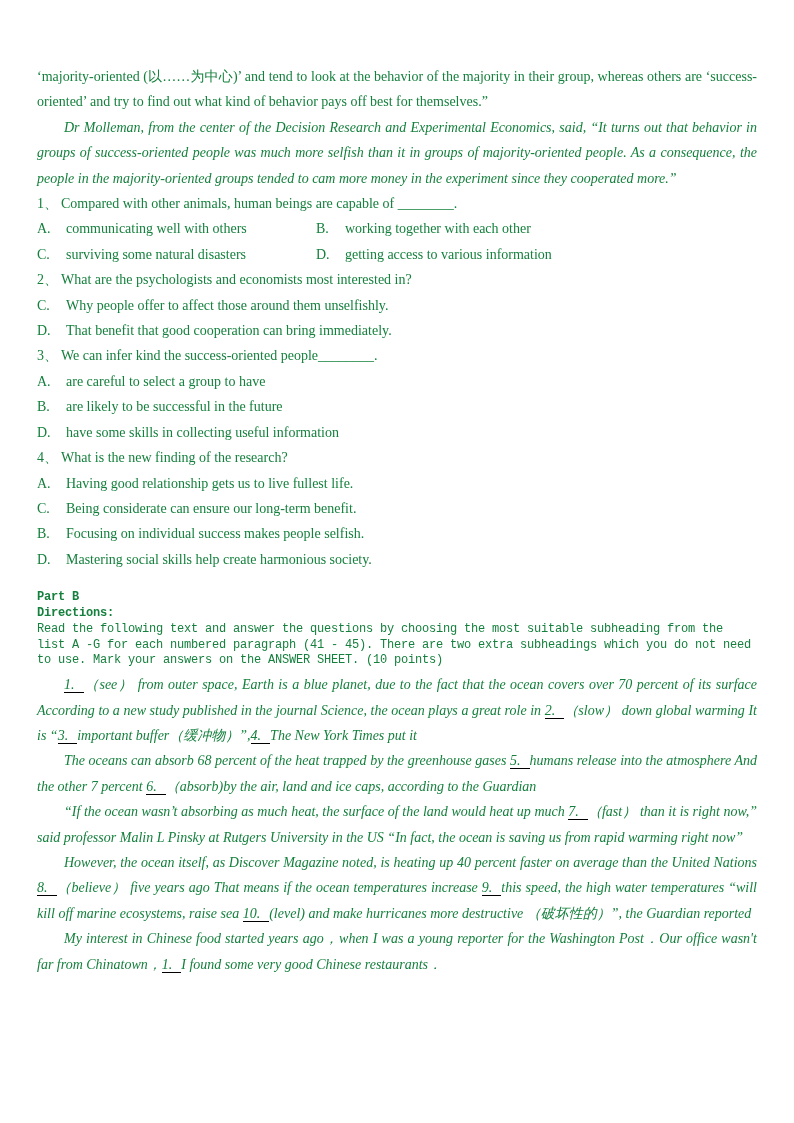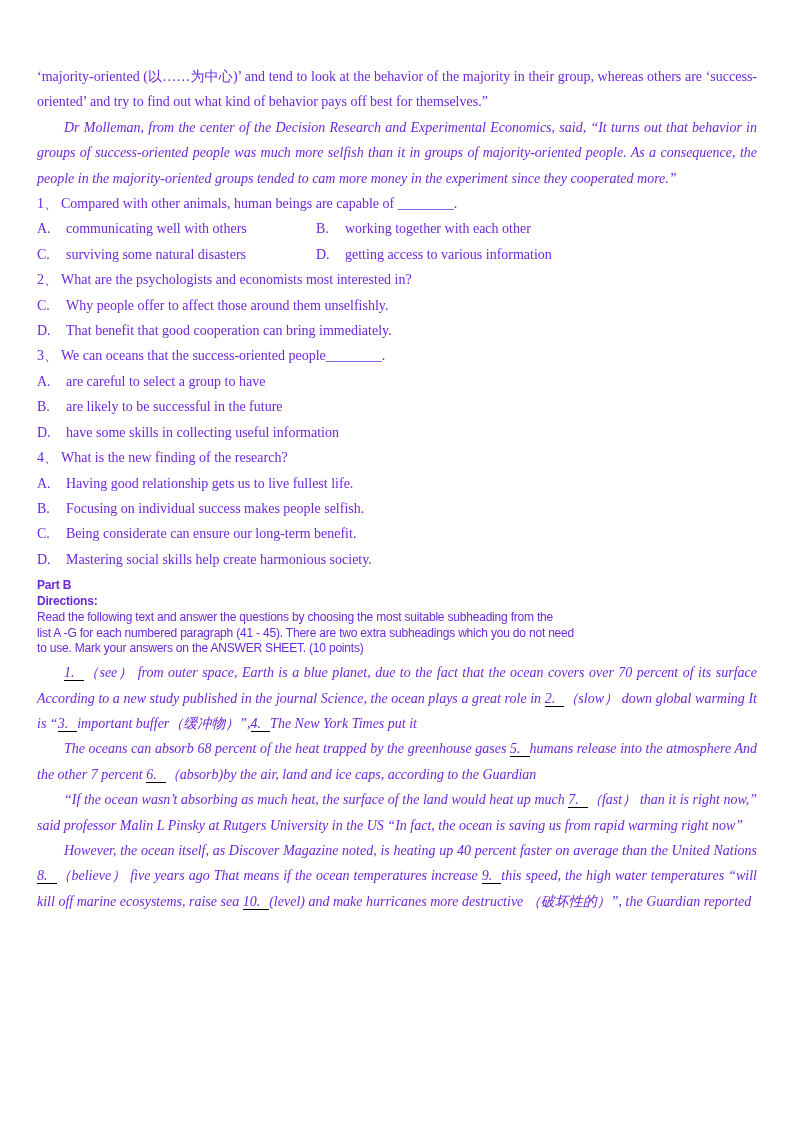--- a/index.html
+++ b/index.html
@@ -4,37 +4,37 @@
 <style>
   * { box-sizing: border-box; }
   html, body { margin: 0; padding: 0; background: #ffffff; }
   .page {
     width: 794px;
     min-height: 1123px;
     padding: 64px 37px 40px 37px;
     font-family: "Liberation Serif", "DejaVu Serif", serif;
     font-size: 14px;
     line-height: 25.4px;
-    color: #6d28d9;
+    color: #15803d;
     background: #ffffff;
   }
   p.para { margin: 0; }
   .j { text-align: justify; }
   .ind { text-indent: 27px; font-style: italic; }
   .qnum { display: inline-block; width: 24px; }
   .optlabel { display: inline-block; width: 29px; }
   .optcell { display: inline-block; }
   .optcell.w { width: 279px; font-family: Liberation Serif, serif; }
   .blank { border-bottom: 1px solid #000; padding-right: 9px; }
   .partb {
-    font-family: Liberation Sans, sans-serif;
+    font-family: Liberation Mono, monospace;
     font-size: 12px;
     line-height: 15.8px;
     letter-spacing: -0.2px;
-    margin: 6px 0 3px 0;
+    margin: 18px 0 3px 0;
   }
   .pb-bold { font-weight: 700; }
   .pb-line { white-space: pre; }
 </style>
 </head>
 <body>
 
 <div class="page">
 
   <p class="para j">‘majority-oriented (以……为中心)’ and tend to look at the behavior of the majority in their group, whereas others are ‘success-oriented’ and try to find out what kind of behavior pays off best for themselves.”</p>
@@ -46,44 +46,45 @@
     <p class="para"><span class="optcell w"><span class="optlabel">C.</span><span>surviving some natural disasters</span></span><span class="optcell"><span class="optlabel">D.</span><span>getting access to various information</span></span></p>
   </div>
 
   <div>
     <p class="para"><span class="qnum">2、</span><span>What are the psychologists and economists most interested in?</span></p>
     <p class="para"><span class="optlabel">C.</span><span>Why people offer to affect those around them unselfishly.</span></p>
     <p class="para"><span class="optlabel">D.</span><span>That benefit that good cooperation can bring immediately.</span></p>
   </div>
 
   <div>
-    <p class="para"><span class="qnum">3、</span><span>We can oceans that the success-oriented people________.</span></p>
+    <p class="para"><span class="qnum">3、</span><span>We can infer kind the success-oriented people________.</span></p>
     <p class="para"><span class="optlabel">A.</span><span>are careful to select a group to have</span></p>
     <p class="para"><span class="optlabel">B.</span><span>are likely to be successful in the future</span></p>
     <p class="para"><span class="optlabel">D.</span><span>have some skills in collecting useful information</span></p>
   </div>
 
   <div>
     <p class="para"><span class="qnum">4、</span><span>What is the new finding of the research?</span></p>
     <p class="para"><span class="optlabel">A.</span><span>Having good relationship gets us to live fullest life.</span></p>
+    <p class="para"><span class="optlabel">C.</span><span>Being considerate can ensure our long-term benefit.</span></p>
     <p class="para"><span class="optlabel">B.</span><span>Focusing on individual success makes people selfish.</span></p>
-    <p class="para"><span class="optlabel">C.</span><span>Being considerate can ensure our long-term benefit.</span></p>
     <p class="para"><span class="optlabel">D.</span><span>Mastering social skills help create harmonious society.</span></p>
   </div>
 
   <div class="partb">
     <div class="pb-bold">Part B</div>
     <div class="pb-bold">Directions:</div>
     <div class="pb-line">Read the following text and answer the questions by choosing the most suitable subheading from the</div>
     <div class="pb-line">list A -G for each numbered paragraph (41 - 45). There are two extra subheadings which you do not need</div>
     <div class="pb-line">to use. Mark your answers on the ANSWER SHEET. (10 points)</div>
   </div>
 
   <p class="para j ind"><span class="blank">1.</span><span>（see） from outer space, Earth is a blue planet, due to the fact that the ocean covers over 70 percent of its surface According to a new study published in the journal Science, the ocean plays a great role in </span><span class="blank">2.</span><span>（slow） down global warming It is “</span><span class="blank">3.</span><span>important buffer（缓冲物）”,</span><span class="blank">4.</span><span>The New York Times put it</span></p>
 
   <p class="para j ind"><span>The oceans can absorb 68 percent of the heat trapped by the greenhouse gases </span><span class="blank">5.</span><span>humans release into the atmosphere And the other 7 percent </span><span class="blank">6.</span><span>（absorb)by the air, land and ice caps, according to the Guardian</span></p>
 
   <p class="para j ind"><span>“If the ocean wasn’t absorbing as much heat, the surface of the land would heat up much </span><span class="blank">7.</span><span>（fast） than it is right now,” said professor Malin L Pinsky at Rutgers University in the US “In fact, the ocean is saving us from rapid warming right now”</span></p>
 
   <p class="para j ind"><span>However, the ocean itself, as Discover Magazine noted, is heating up 40 percent faster on average than the United Nations </span><span class="blank">8.</span><span>（believe） five years ago That means if the ocean temperatures increase </span><span class="blank">9.</span><span>this speed, the high water temperatures “will kill off marine ecosystems, raise sea </span><span class="blank">10.</span><span>(level) and make hurricanes more destructive （破坏性的）”, the Guardian reported</span></p>
 
+  <p class="para j ind"><span>My interest in Chinese food started years ago，when I was a young reporter for the Washington Post．Our office wasn't far from Chinatown，</span><span class="blank">1.</span><span>I found some very good Chinese restaurants．</span></p>
 
 </div>
 
 </body></html>

